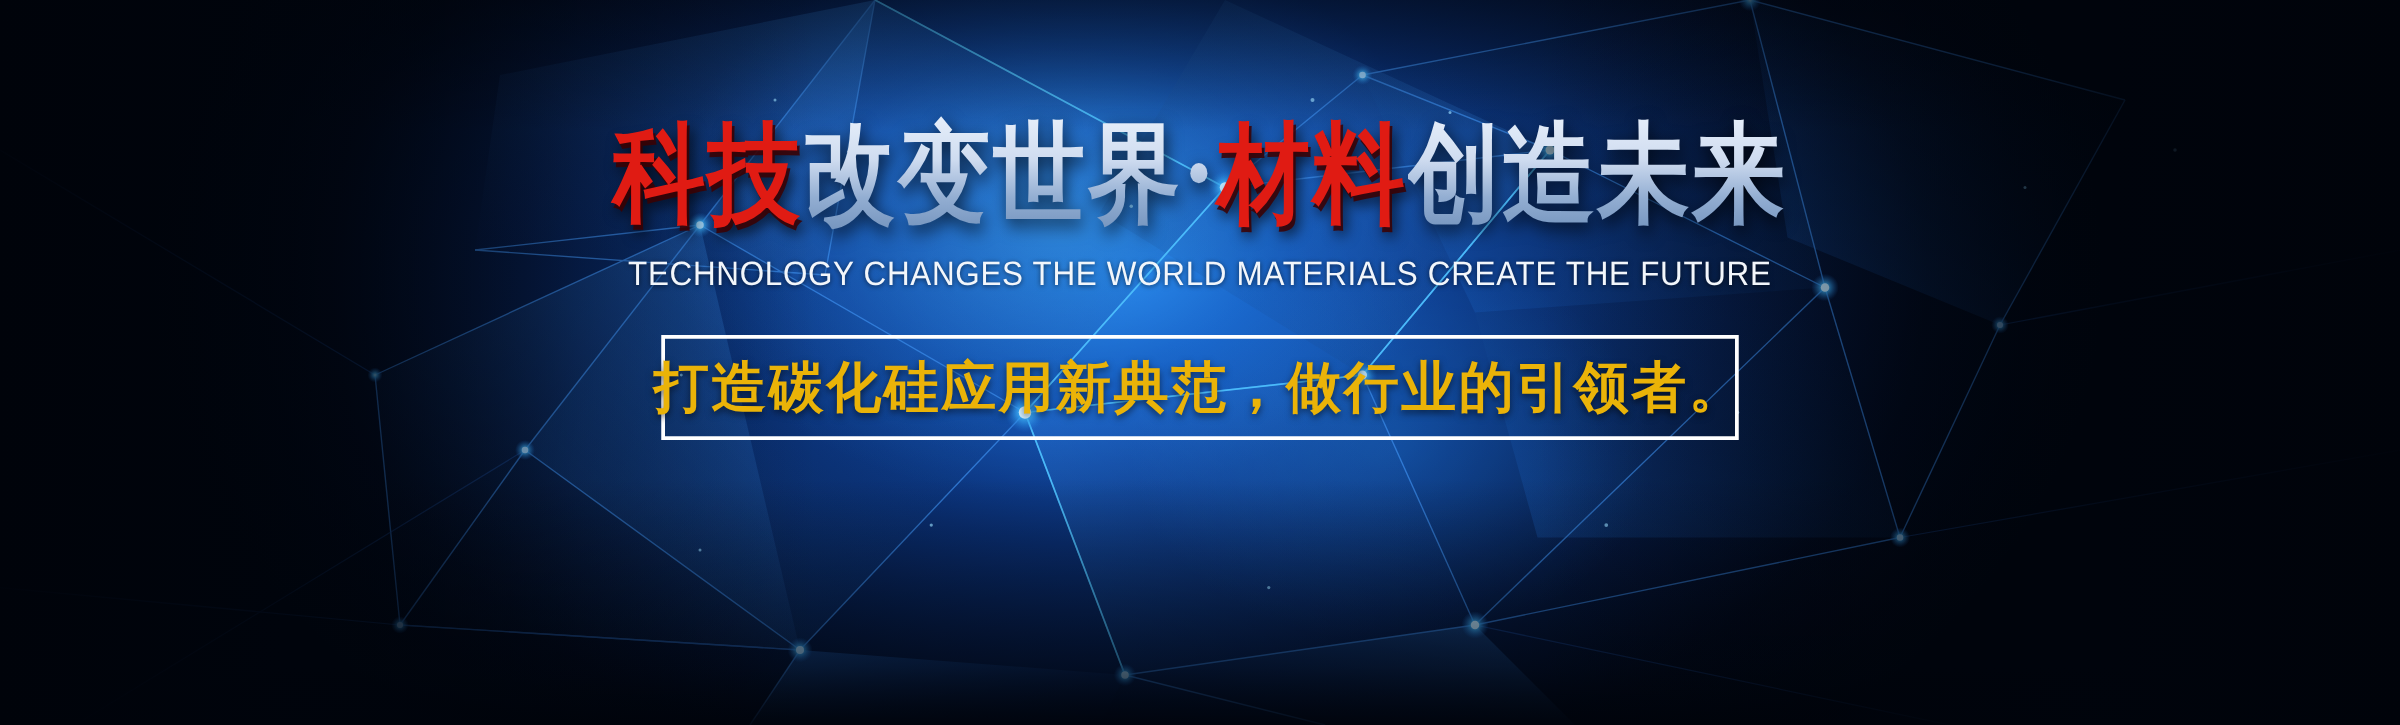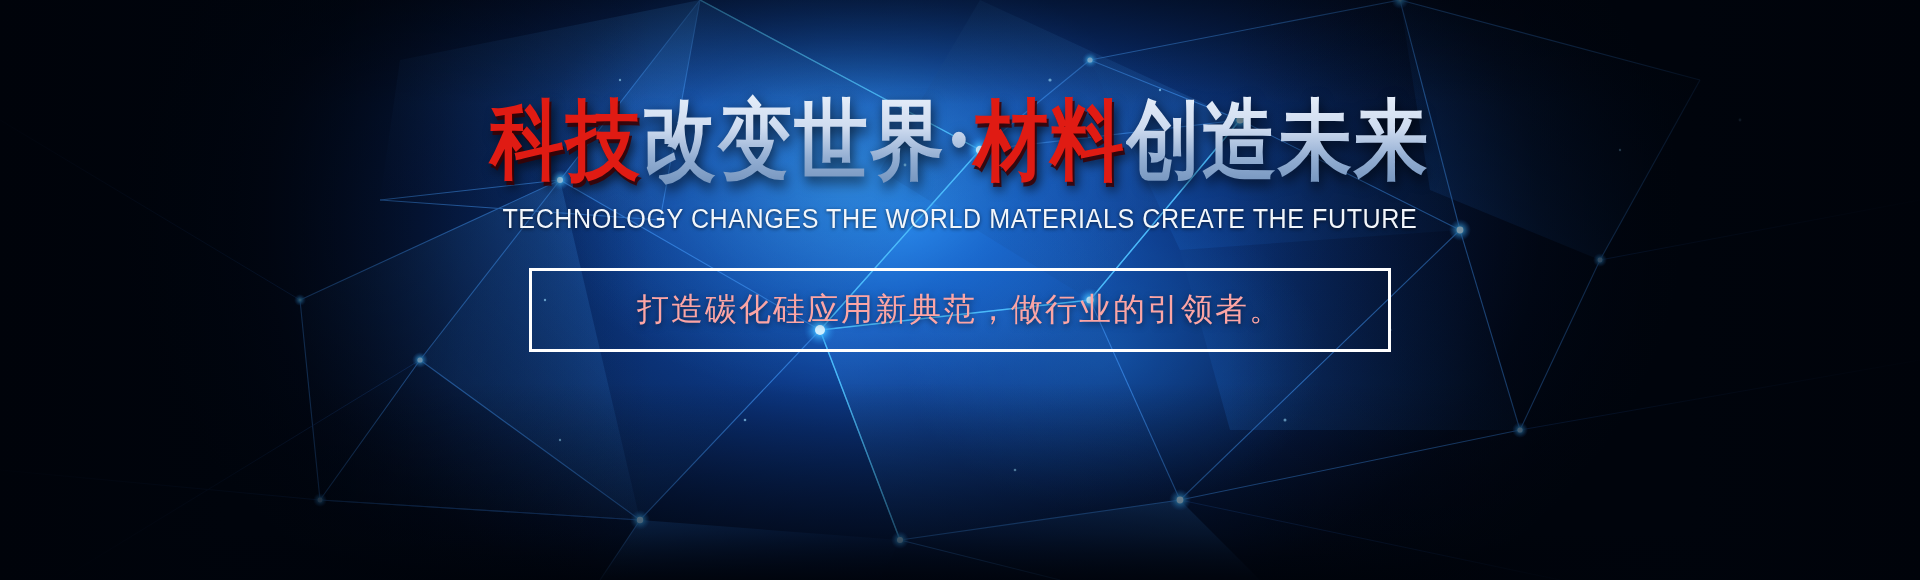--- a/index.html
+++ b/index.html
@@ -80,23 +80,23 @@
     text-shadow:0 1px 4px rgba(0,0,0,.6);
   }
 
   .slogan-box{
     margin-top:33px;
     width:862px; height:84px;
     border:3px solid #ffffff;
     display:flex; align-items:center; justify-content:center;
   }
   .slogan-text{
-    color:#fca5a5;
-    font-weight:400;
-    font-size:32px;
+    color:#eab308;
+    font-weight:700;
+    font-size:44px;
     letter-spacing:2px;
     white-space:nowrap;
     text-shadow:0 2px 6px rgba(0,0,0,.55);
   }
 </style>
 </head>
 <body>
 
 <div id="banner">
 

